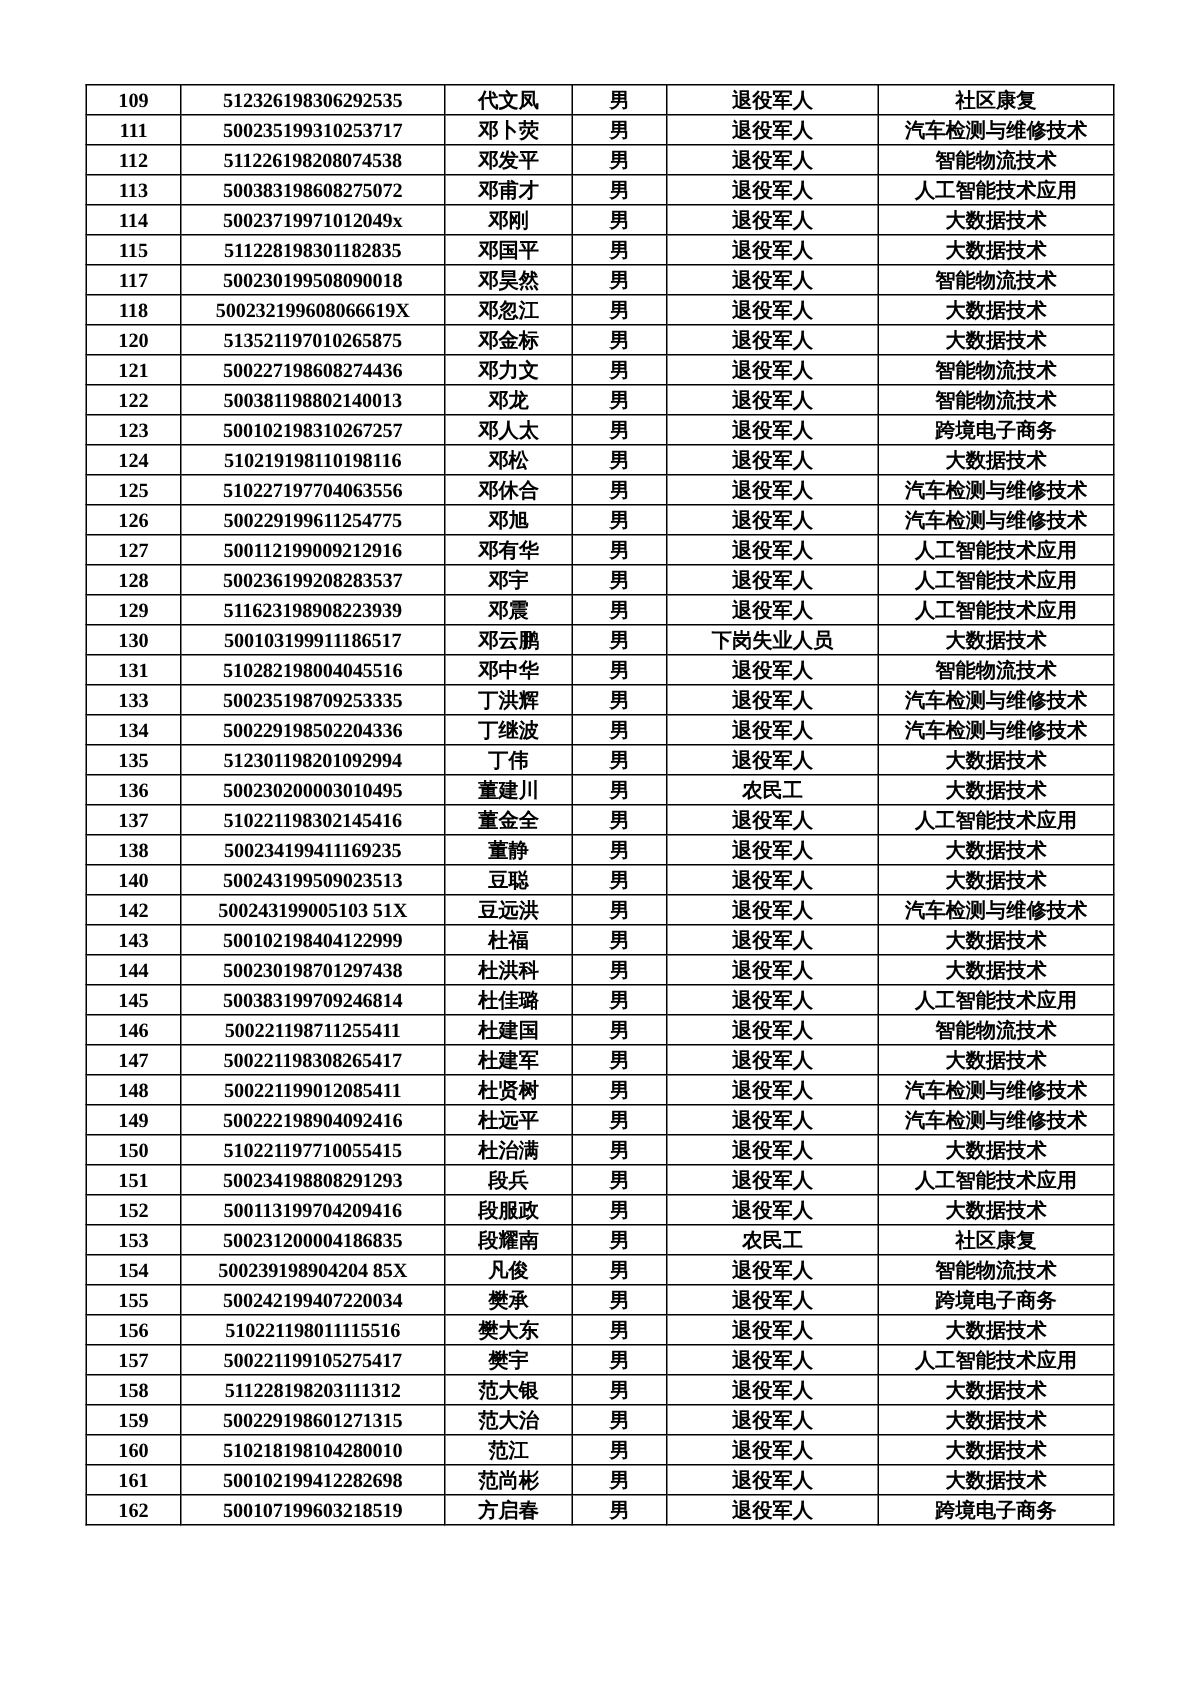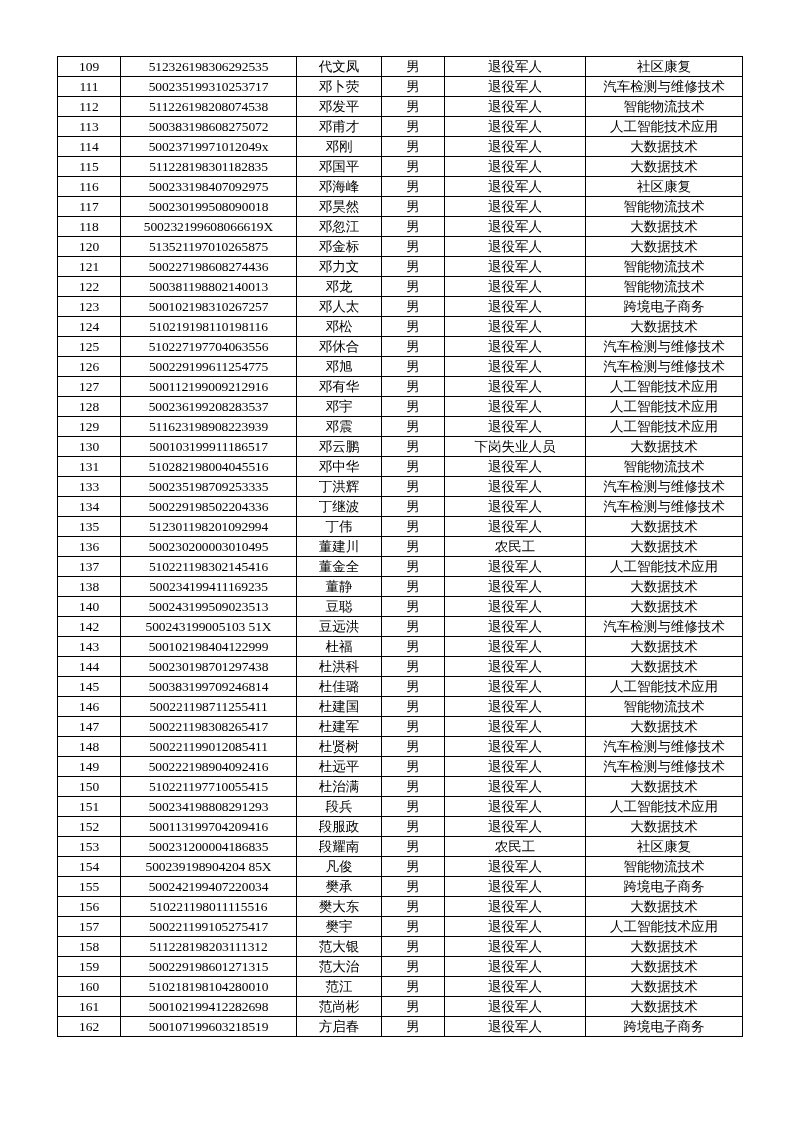--- a/index.html
+++ b/index.html
@@ -12,20 +12,21 @@
     height: 1122px;
     font-family: "Liberation Serif", "DejaVu Serif", serif;
     color: #000000;
   }
   .page {
     position: relative;
     width: 793px;
     height: 1122px;
     box-sizing: border-box;
     padding: 56px 57px 0 57px;
+    font-weight: bold;
   }
   table.roster {
     border-collapse: collapse;
     width: 679px;
     table-layout: fixed;
   }
   table.roster td {
     border: 1px solid #000000;
     height: 19px;
     line-height: 17px;
@@ -91,28 +92,20 @@
         </tr>
         <tr>
           <td class="c-index">115</td>
           <td class="c-id">511228198301182835</td>
           <td class="c-name">邓国平</td>
           <td class="c-gender">男</td>
           <td class="c-cat">退役军人</td>
           <td class="c-major">大数据技术</td>
         </tr>
         <tr>
-          <td class="c-index">116</td>
-          <td class="c-id">500233198407092975</td>
-          <td class="c-name">邓海峰</td>
-          <td class="c-gender">男</td>
-          <td class="c-cat">退役军人</td>
-          <td class="c-major">社区康复</td>
-        </tr>
-        <tr>
           <td class="c-index">117</td>
           <td class="c-id">500230199508090018</td>
           <td class="c-name">邓昊然</td>
           <td class="c-gender">男</td>
           <td class="c-cat">退役军人</td>
           <td class="c-major">智能物流技术</td>
         </tr>
         <tr>
           <td class="c-index">118</td>
           <td class="c-id">500232199608066619X</td>

